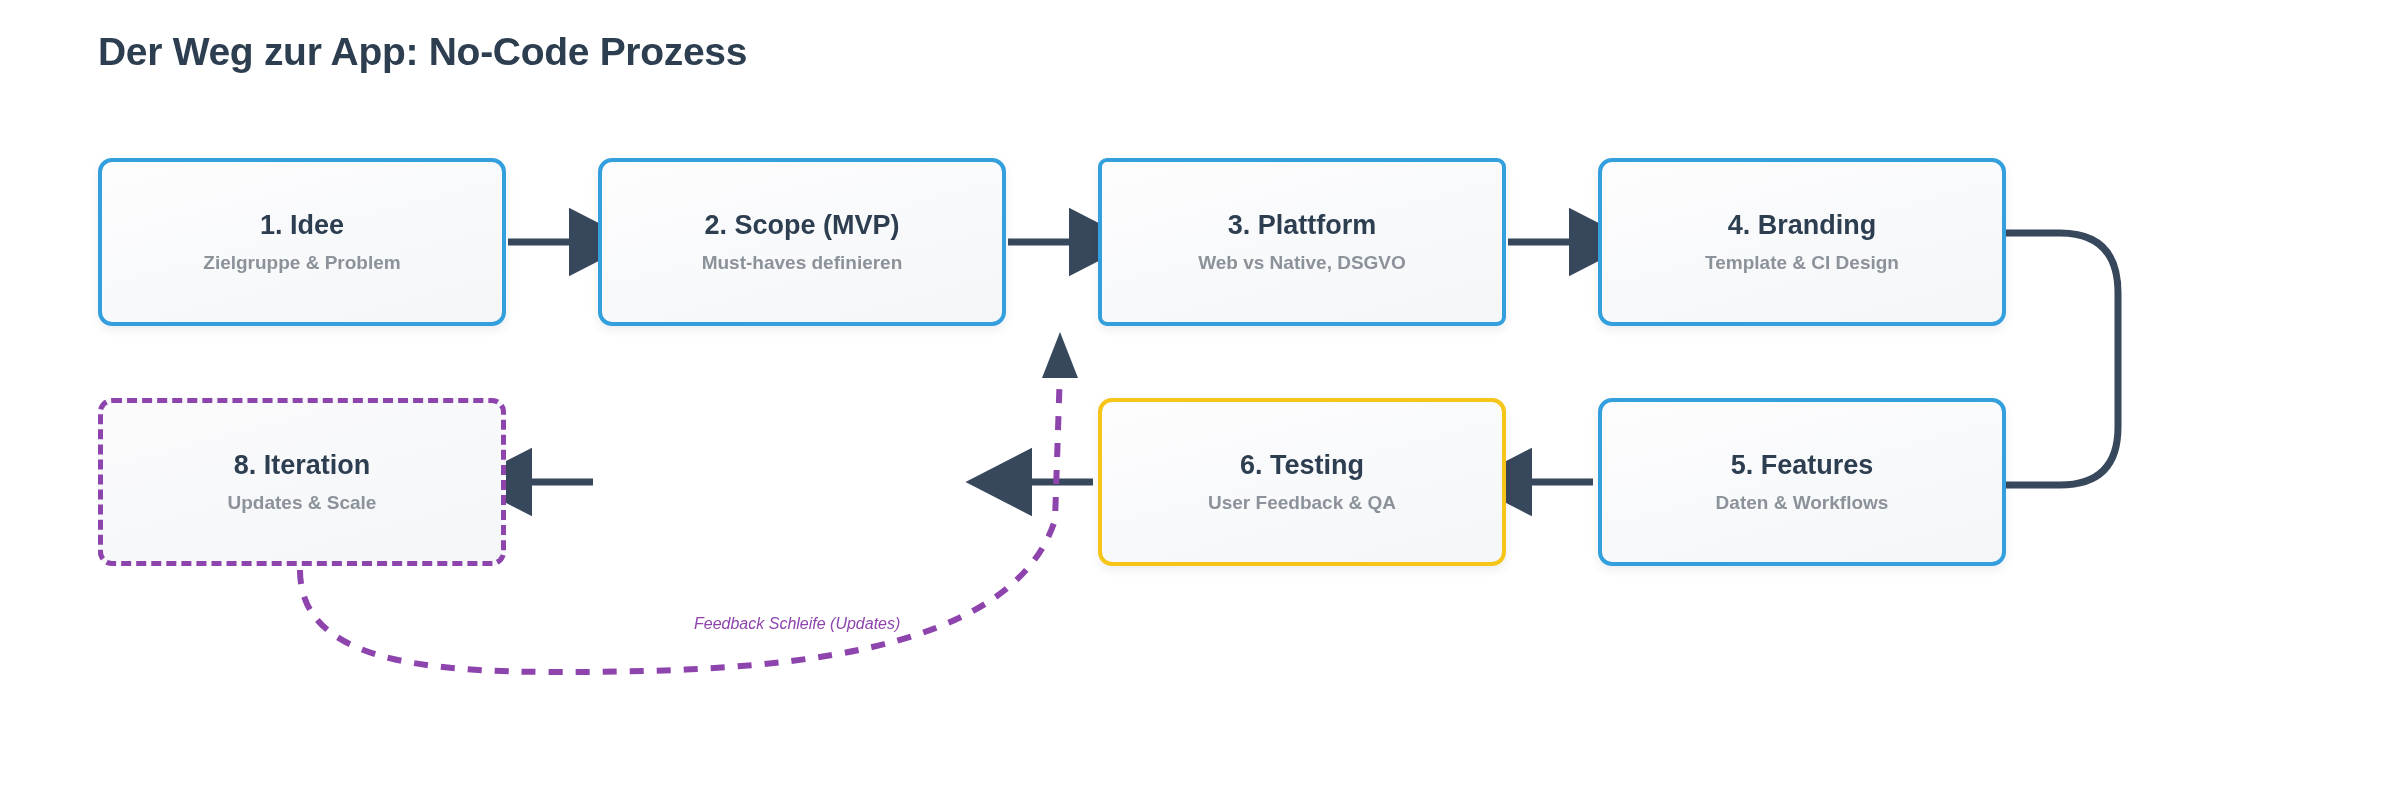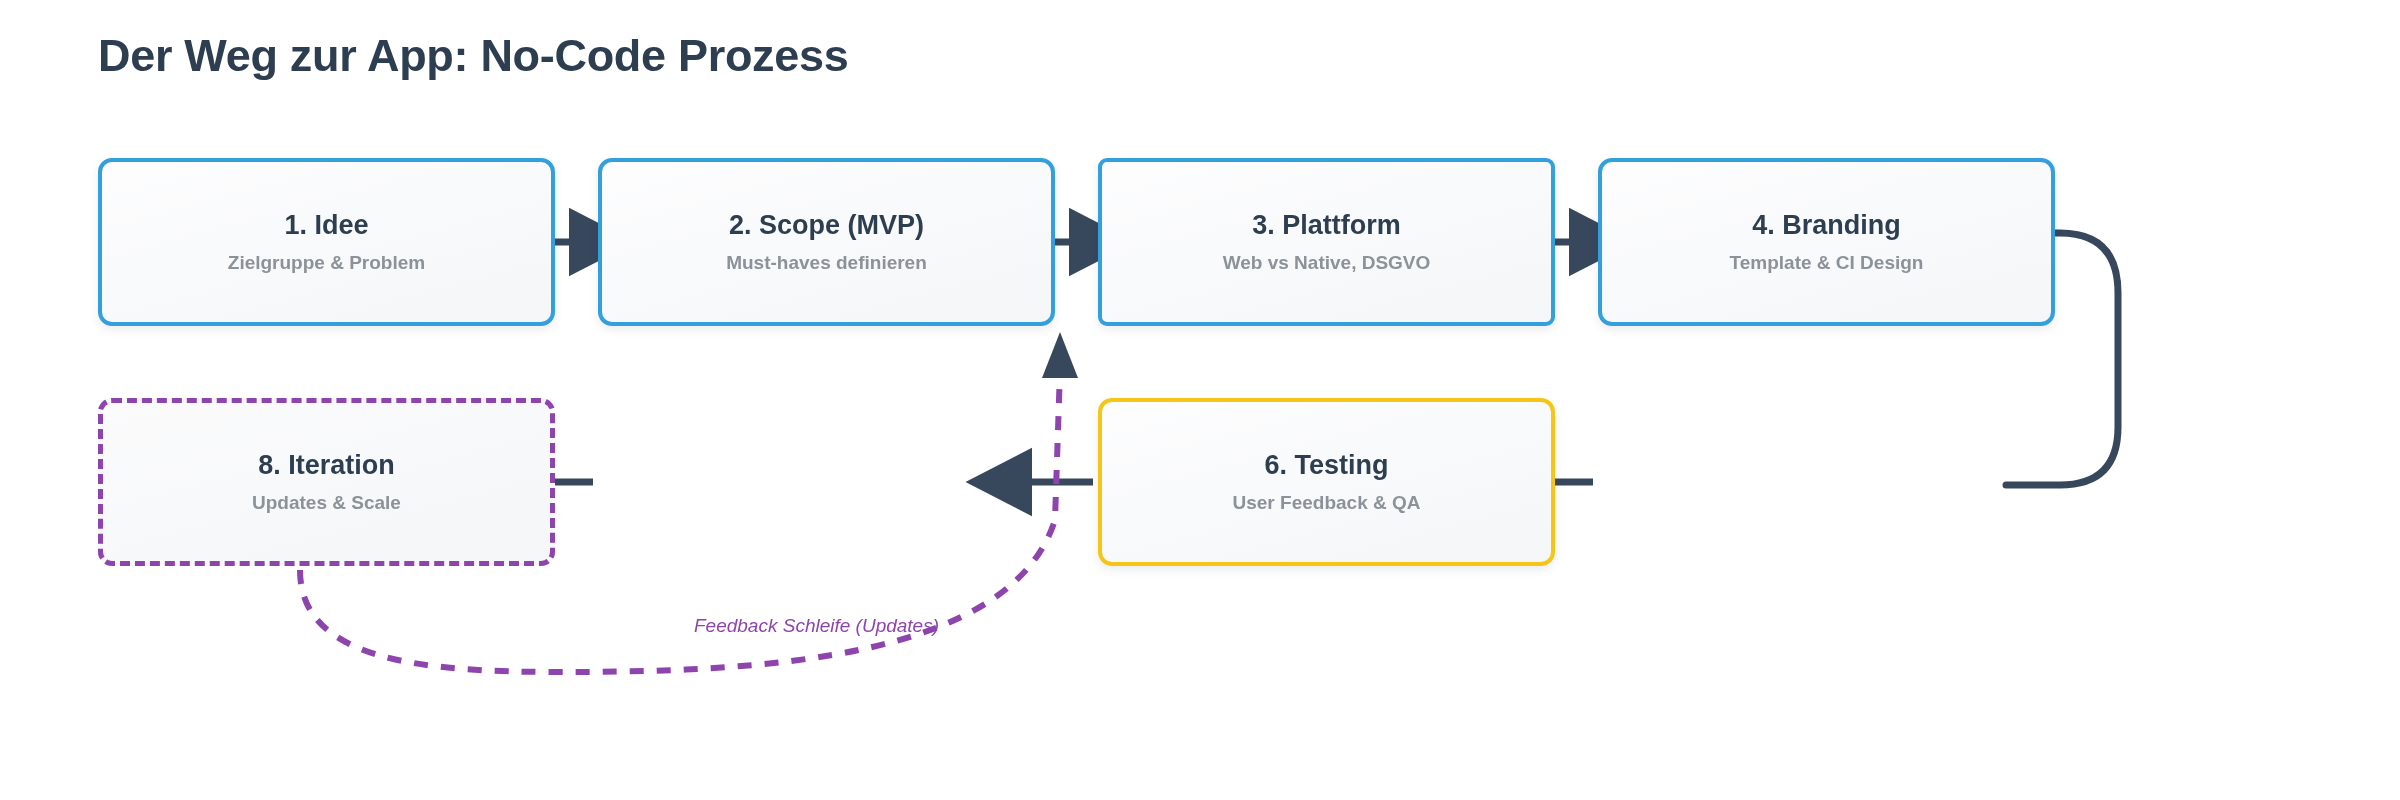--- a/index.html
+++ b/index.html
@@ -21,42 +21,42 @@
     inset: 0;
     width: 2400px;
     height: 800px;
   }
 
   
   .page-title {
     position: absolute;
     left: 98px;
     top: 30px;
-    font-size: 45px;
+    font-size: 39px;
     font-weight: bold;
     color: #2d3e50;
     letter-spacing: -0.3px;
     white-space: nowrap;
   }
 
   
   .connector-layer {
     position: absolute;
     left: 0;
     top: 0;
     width: 2400px;
     height: 800px;
     pointer-events: none;
   }
 
   
   .node {
     position: absolute;
     box-sizing: border-box;
-    width: 457px;
+    width: 408px;
     height: 168px;
     border-radius: 14px;
     display: flex;
     flex-direction: column;
     align-items: center;
     justify-content: center;
     background: linear-gradient(165deg, #fdfdfe 0%, #f4f6f8 100%);
     box-shadow: 0 4px 10px rgba(40,60,90,0.09);
   }
   .node-title {
@@ -104,21 +104,21 @@
   #node-5 { left: 1598px; top: 398px; }
   #node-6 { left: 1098px; top: 398px; }
   #node-7 { left: 598px;  top: 398px; }
   #node-8 { left: 98px;   top: 398px; text-align: center; }
 
   
   .loop-label {
     position: absolute;
     left: 694px;
     top: 615px;
-    font-size: 19px;
+    font-size: 16px;
     font-style: italic;
     color: #8e44ad;
     white-space: nowrap;
   }
 </style>
 </head>
 <body>
 
 <div id="diagram-root">
 
@@ -187,20 +187,24 @@
   <div class="node v-blue" id="node-3">
     <div class="node-title">3. Plattform</div>
     <div class="node-sub">Web vs Native, DSGVO</div>
   </div>
 
   <div class="node v-blue" id="node-4">
     <div class="node-title">4. Branding</div>
     <div class="node-sub">Template &amp; CI Design</div>
   </div>
 
+  <div class="node v-blue" id="node-5">
+    <div class="node-title">5. Features</div>
+    <div class="node-sub">Daten &amp; Workflows</div>
+  </div>
 
   <div class="node v-yellow" id="node-6">
     <div class="node-title">6. Testing</div>
     <div class="node-sub">User Feedback &amp; QA</div>
   </div>
 
 
   <div class="node v-purple-dashed" id="node-8">
     <div class="node-title">8. Iteration</div>
     <div class="node-sub">Updates &amp; Scale</div>

